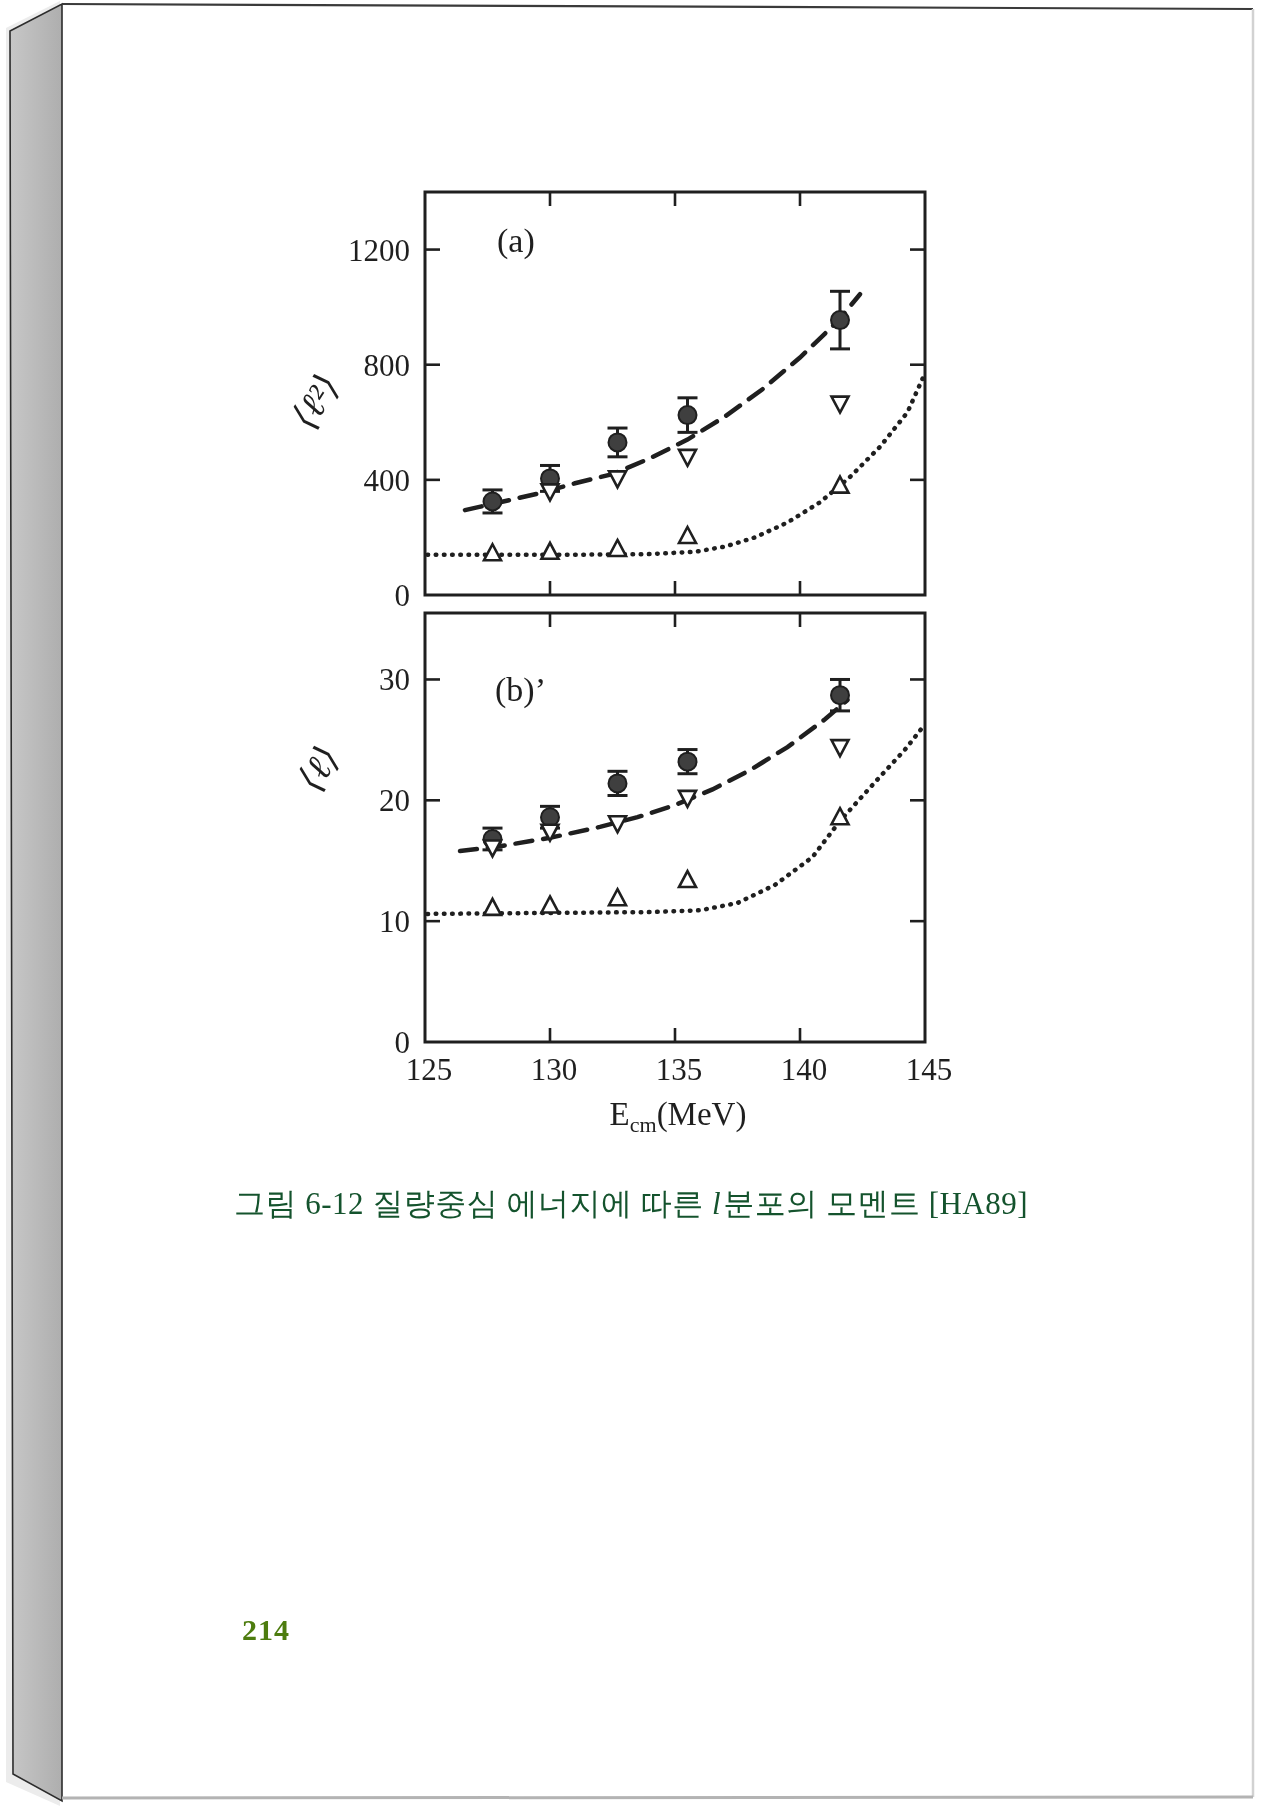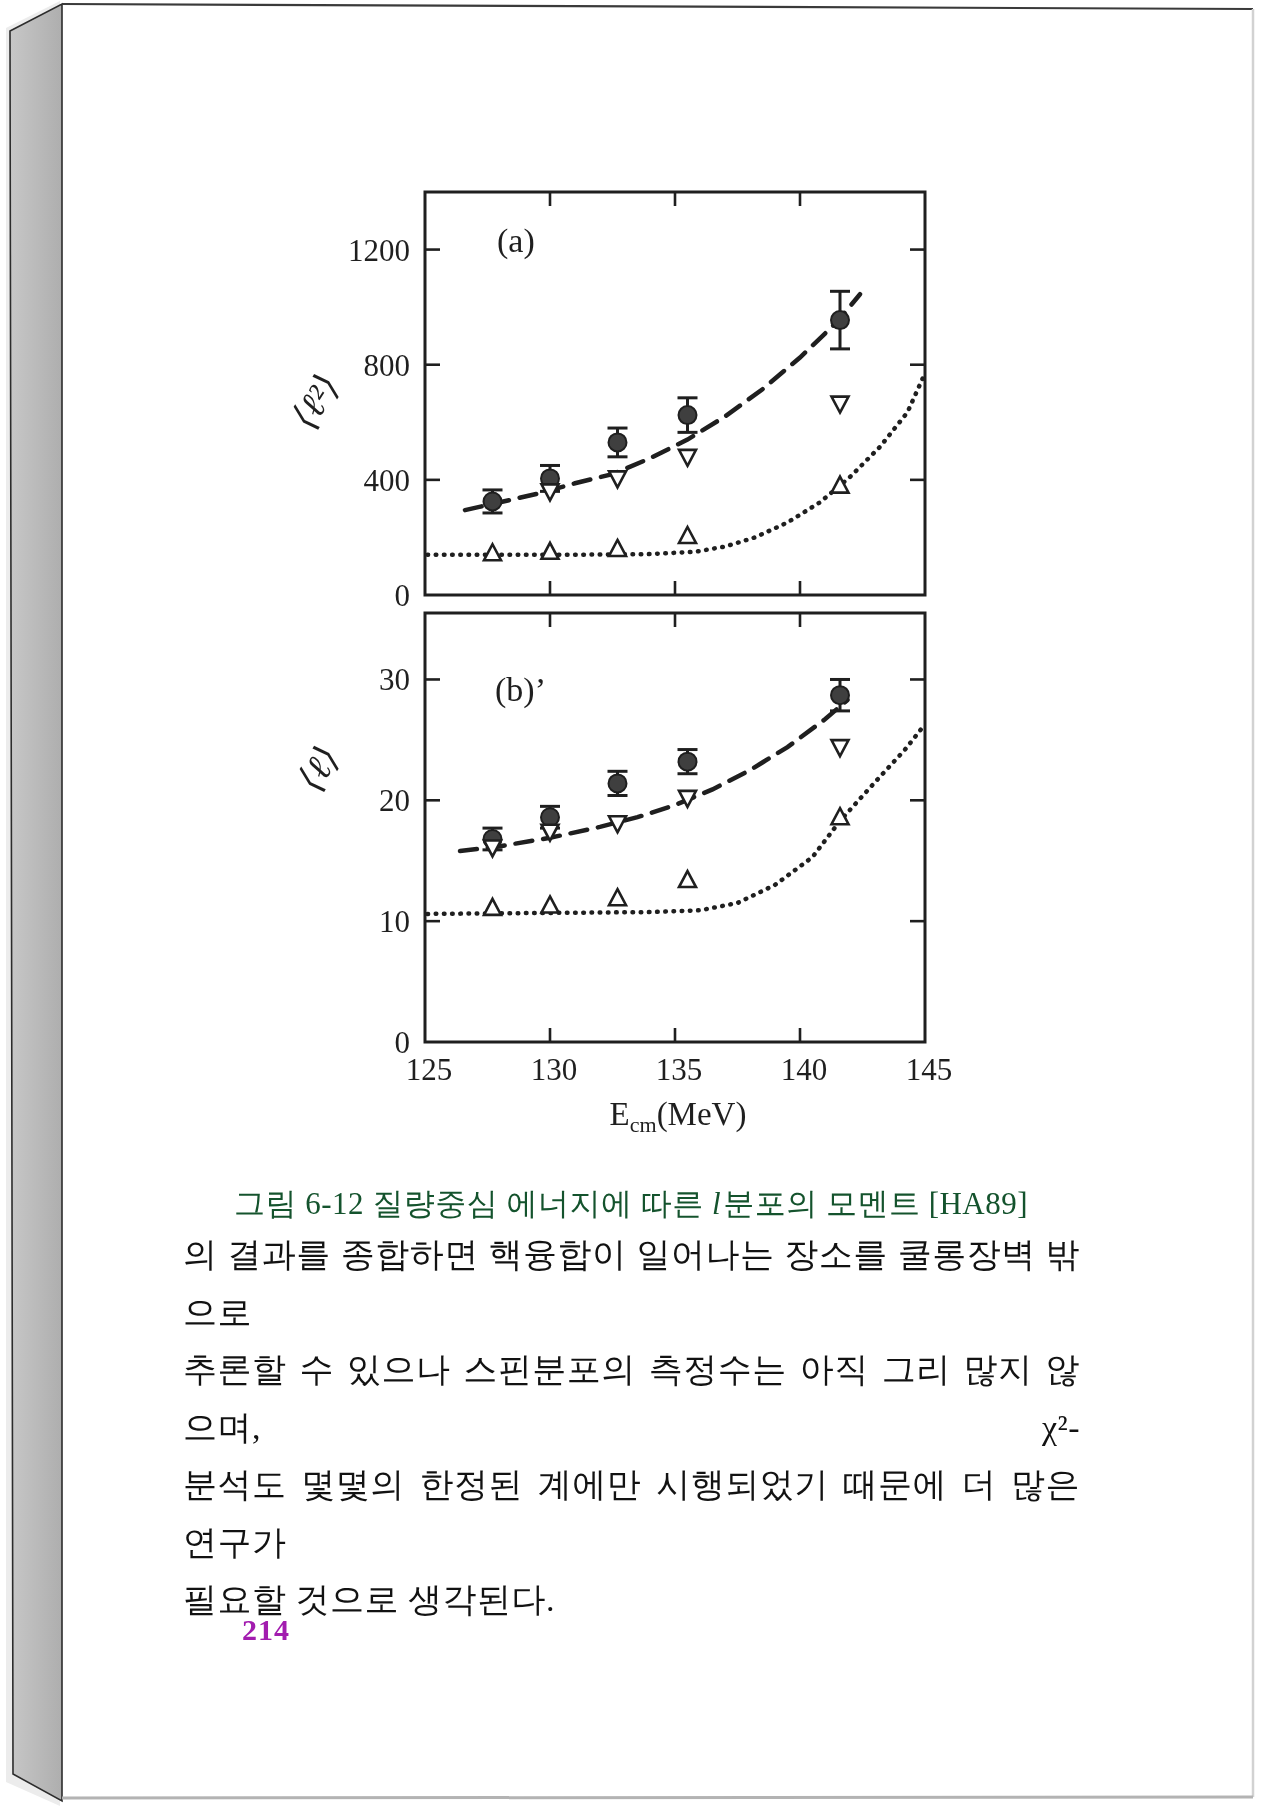--- a/index.html
+++ b/index.html
@@ -14,21 +14,21 @@
     font-size:31px;letter-spacing:0.5px;white-space:nowrap;color:#14532d;
   }
   .caption .ital{font-style:italic;font-family:"Liberation Serif",serif;padding-right:2px;}
   .para{
     left:183px;top:1226px;width:897px;
     font-size:34px;line-height:57.5px;color:#121212;letter-spacing:0.5px;
   }
   .para .jline{text-align:justify;text-align-last:justify;}
   .para .lastline{text-align:left;}
   .pagenum{
-    left:242px;top:1613px;font-size:30px;font-weight:700;color:#a21caf;letter-spacing:1px;
+    left:242px;top:1613px;font-size:30px;font-weight:700;color:#4d7c0f;letter-spacing:1px;
   }
 </style>
 </head>
 <body>
 
 <div class="page">
 
   <svg id="figure-svg" viewBox="0 0 1262 1806" xmlns="http://www.w3.org/2000/svg">
     <defs>
       <linearGradient id="gspine" x1="0" y1="0" x2="1" y2="0">
@@ -167,22 +167,16 @@
           <text x="0" y="0" font-size="37" font-family="&quot;Liberation Serif&quot;,&quot;DejaVu Serif&quot;,serif" fill="#1f1f1f" text-anchor="middle" transform="translate(329,775) rotate(-58)" font-style="italic">⟨ℓ⟩</text>
         </g>
         <text x="678" y="1125" text-anchor="middle" fill="#1f1f1f" font-family="&quot;Liberation Serif&quot;,&quot;DejaVu Serif&quot;,serif" font-size="33"><tspan>E</tspan><tspan font-size="22" dy="7">cm</tspan><tspan font-size="33" dy="-7">(MeV)</tspan></text>
       </g>
   </svg>
 
   <div class="abs caption">
     <span>그림 6-12 질량중심 에너지에 따른 </span><span class="ital">l</span><span>분포의 모멘트 [HA89]</span>
   </div>
 
-  <div class="abs para">
-    <div class="jline">의 결과를 종합하면 핵융합이 일어나는 장소를 쿨롱장벽 밖으로</div>
-    <div class="jline">추론할 수 있으나 스핀분포의 측정수는 아직 그리 많지 않으며, χ²-</div>
-    <div class="jline">분석도 몇몇의 한정된 계에만 시행되었기 때문에 더 많은 연구가</div>
-    <div class="lastline">필요할 것으로 생각된다.</div>
-  </div>
 
   <div class="abs pagenum">214</div>
 
 </div>
 
 </body></html>

